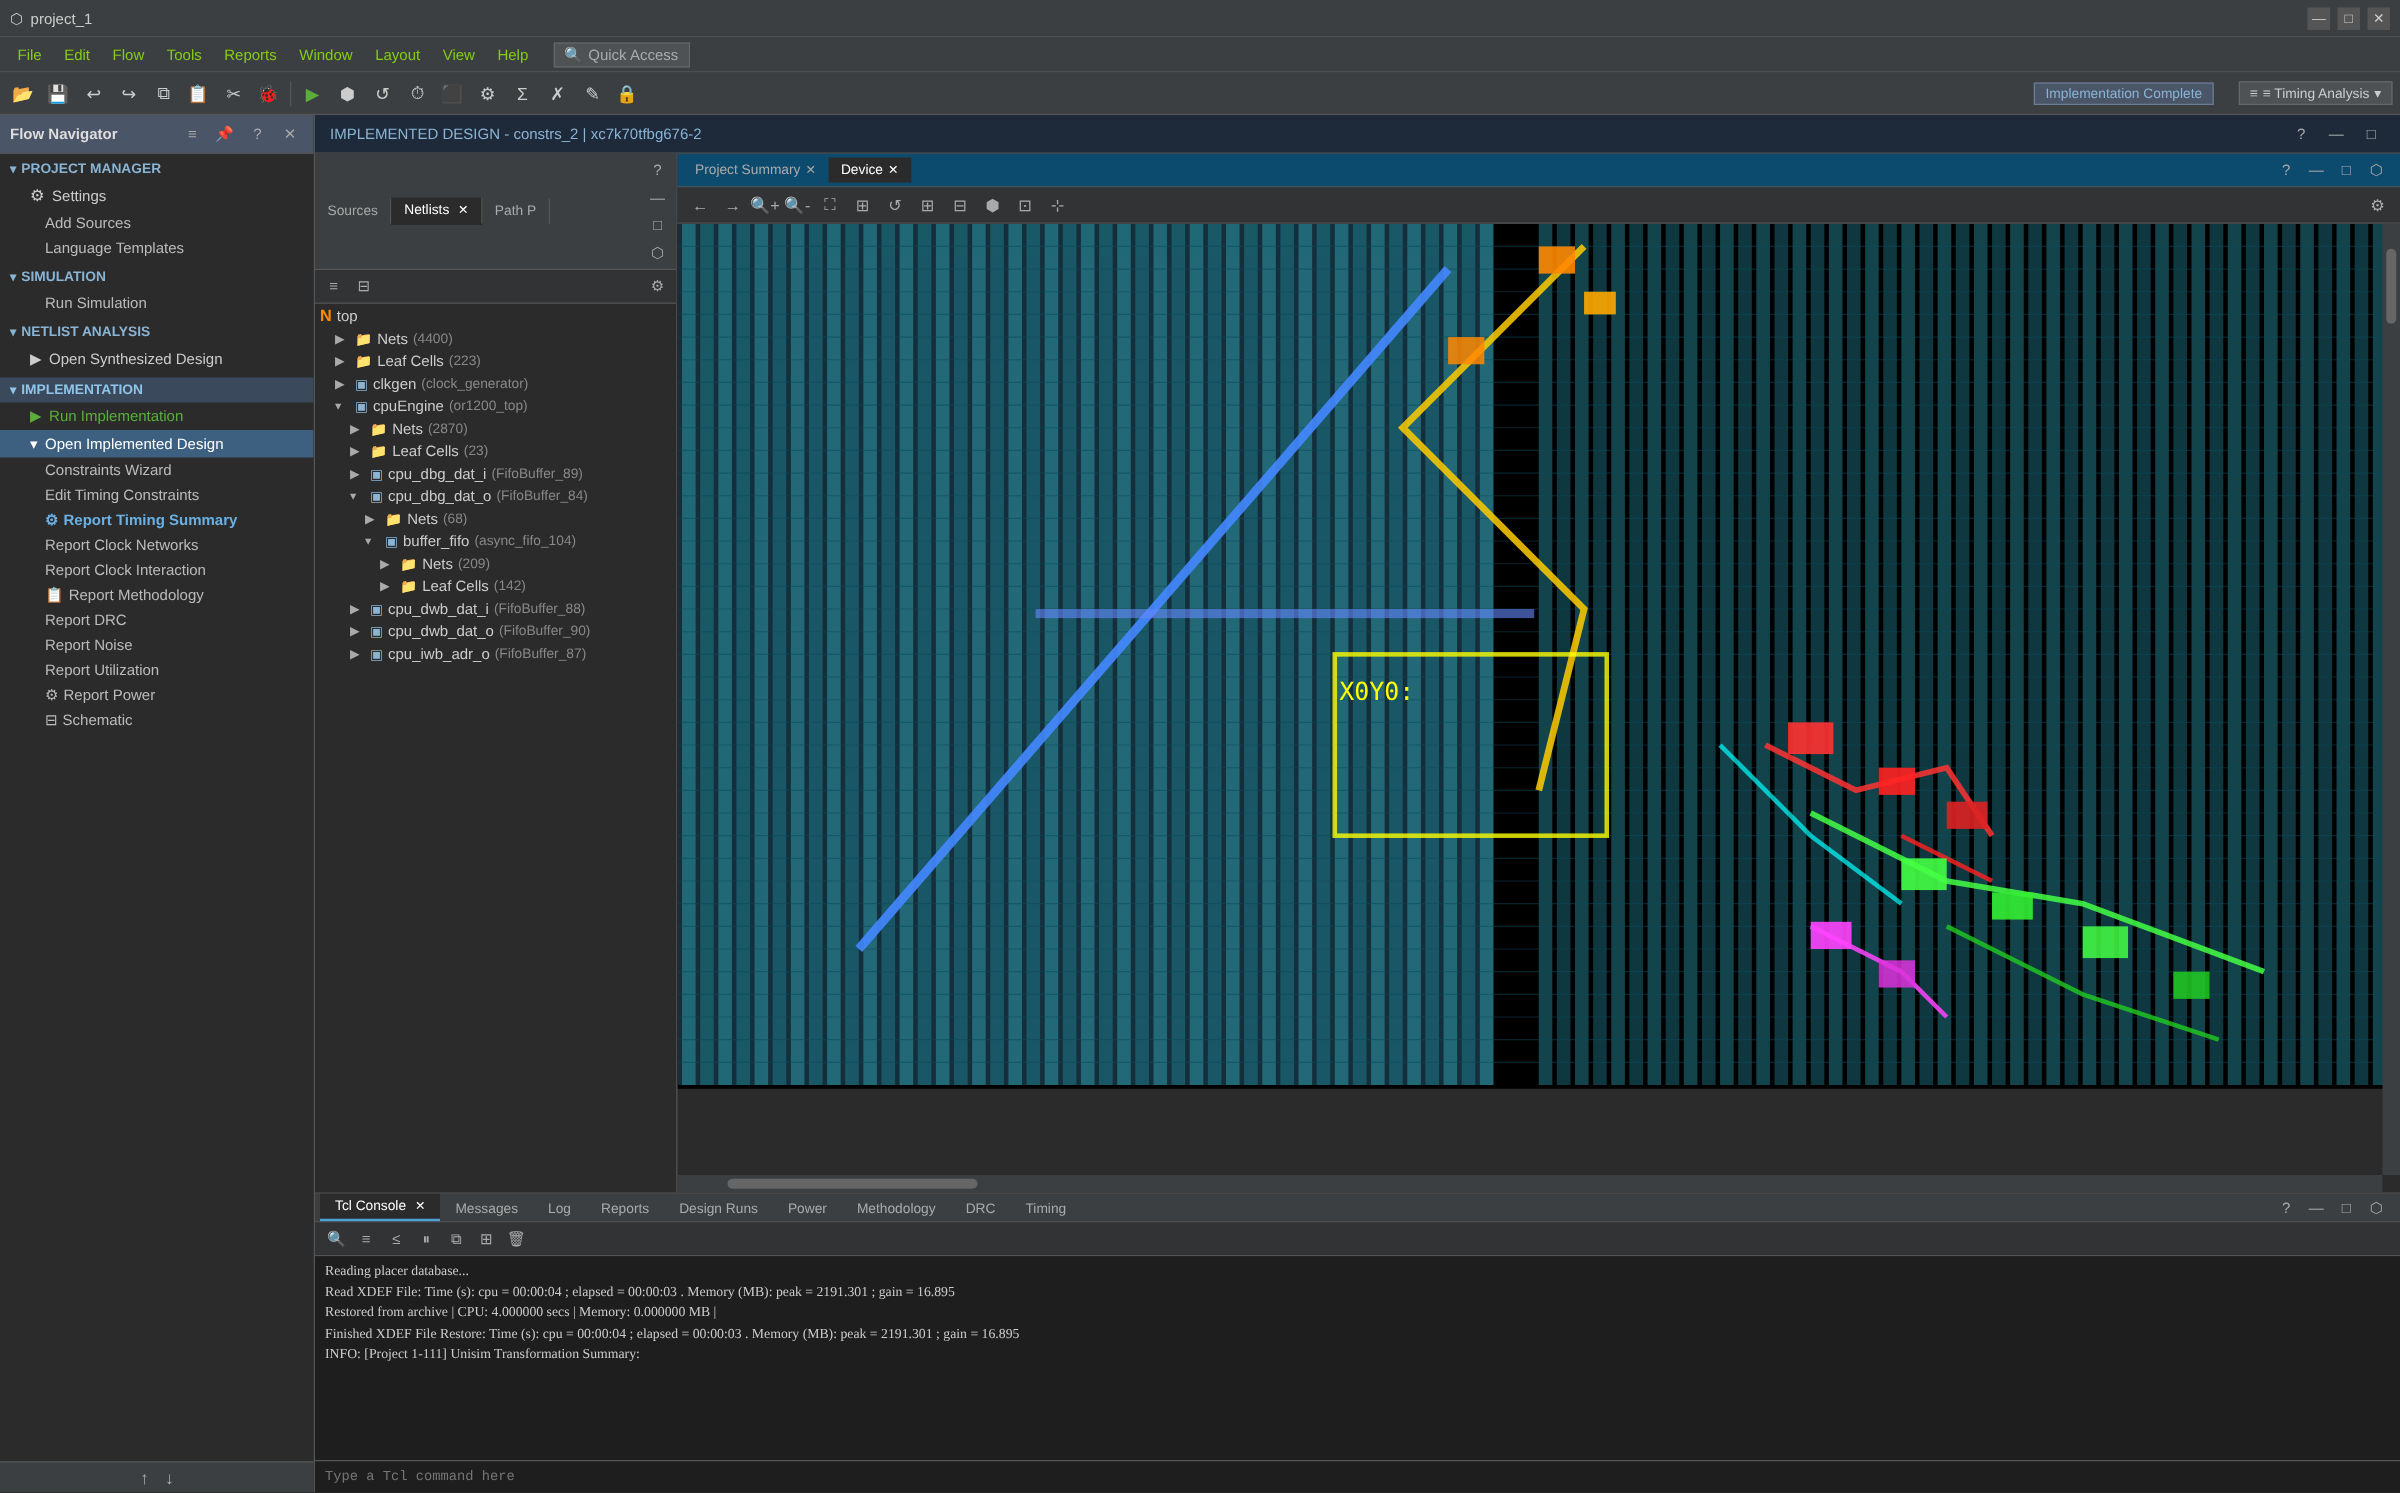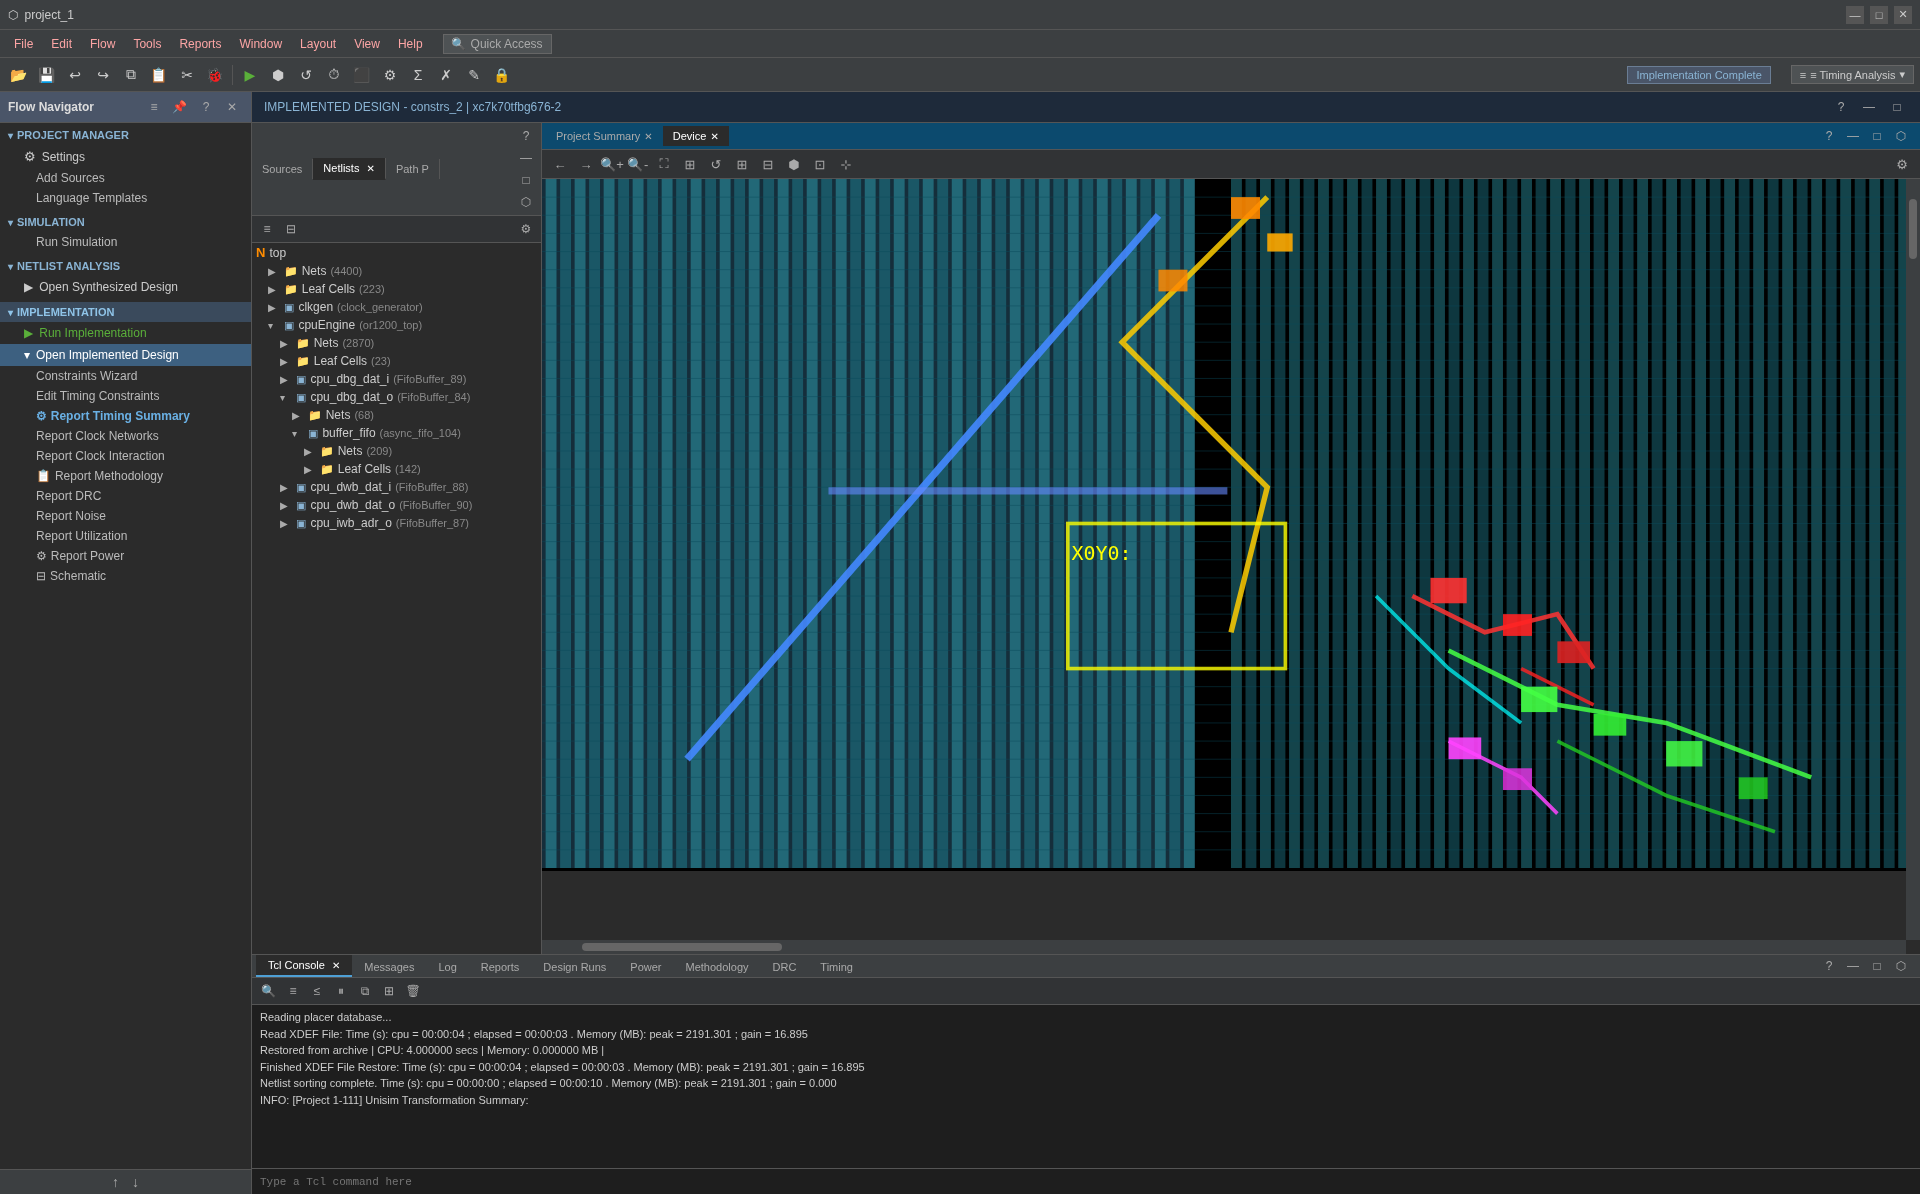--- a/index.html
+++ b/index.html
@@ -6,21 +6,21 @@
     body { font-family: 'Segoe UI', Arial, sans-serif; font-size: 12px; background: #2b2b2b; color: #ccc; overflow: hidden; width: 1920px; height: 1194px; }
 
     
     #title-bar { display: flex; align-items: center; justify-content: space-between; background: #3c3f41; height: 30px; padding: 0 8px; border-bottom: 1px solid #555; }
     #title-bar .title { color: #ccc; font-size: 12px; display: flex; align-items: center; gap: 6px; }
     #title-bar .win-controls { display: flex; gap: 6px; }
     #title-bar .win-btn { width: 18px; height: 18px; background: #555; border: none; color: #ccc; cursor: pointer; font-size: 11px; display: flex; align-items: center; justify-content: center; }
 
     
     #menu-bar { display: flex; align-items: center; background: #3c3f41; height: 28px; padding: 0 6px; border-bottom: 1px solid #555; gap: 2px; }
-    #menu-bar .menu-item { padding: 2px 8px; color: #fca5a5; cursor: pointer; font-size: 12px; text-align: center; }
+    #menu-bar .menu-item { padding: 2px 8px; color: #84cc16; cursor: pointer; font-size: 12px; text-align: center; }
     #quick-access { display: flex; align-items: center; background: #4e5254; border: 1px solid #666; padding: 2px 8px; gap: 4px; font-size: 12px; color: #aaa; margin-left: 10px; }
 
     
     #toolbar { display: flex; align-items: center; background: #3c3f41; height: 34px; padding: 0 6px; border-bottom: 1px solid #555; gap: 2px; }
     .tb-btn { width: 26px; height: 26px; background: transparent; border: none; color: #ccc; cursor: pointer; display: flex; align-items: center; justify-content: center; font-size: 14px; border-radius: 2px; }
     .tb-btn.green { color: #5aaf3a; }
     .tb-divider { width: 1px; height: 20px; background: #555; margin: 0 2px; }
     #timing-dropdown { background: #4e5254; border: 1px solid #666; padding: 2px 8px; font-size: 11px; color: #ccc; display: flex; align-items: center; gap: 4px; cursor: pointer; }
 
     
@@ -89,21 +89,21 @@
     #device-canvas { flex: 1; background: #000; position: relative; overflow: hidden; }
 
     
     #bottom-panel { height: 240px; background: #2b2b2b; border-top: 1px solid #555; display: flex; flex-direction: column; }
     #bottom-tabs { display: flex; align-items: flex-end; background: #3c3f41; border-bottom: 1px solid #555; padding: 0 4px; }
     .bot-tab { padding: 4px 12px; font-size: 11px; color: #aaa; cursor: pointer; }
     .bot-tab.active { background: #2b2b2b; color: #fff; border-bottom: 2px solid #4e9fd4; }
     .bot-tab-close { font-size: 10px; margin-left: 4px; }
     #console-toolbar { display: flex; align-items: center; padding: 2px 6px; background: #313335; border-bottom: 1px solid #555; gap: 2px; }
     .con-tb-btn { width: 22px; height: 22px; background: transparent; border: none; color: #aaa; cursor: pointer; font-size: 12px; display: flex; align-items: center; justify-content: center; }
-    #console-output { flex: 1; overflow-y: auto; padding: 4px 8px; font-family: Liberation Sans, sans-serif; font-size: 11px; color: #ccc; background: #1e1e1e; line-height: 1.5; }
+    #console-output { flex: 1; overflow-y: auto; padding: 4px 8px; font-family: Liberation Serif, serif; font-size: 11px; color: #ccc; background: #1e1e1e; line-height: 1.5; }
     #console-output::-webkit-scrollbar { width: 8px; }
     #console-output::-webkit-scrollbar-track { background: #1e1e1e; }
     #console-output::-webkit-scrollbar-thumb { background: #555; }
     .console-line { padding: 0; }
     #console-input { height: 26px; background: #1e1e1e; border-top: 1px solid #555; display: flex; align-items: center; padding: 0 8px; }
     #console-input input { flex: 1; background: transparent; border: none; color: #ccc; font-family: 'Courier New', monospace; font-size: 11px; outline: none; }
     .fpga-canvas { width: 100%; height: 100%; }
 
     
     #device-view-wrap { flex: 1; position: relative; overflow: hidden; }
@@ -681,21 +681,20 @@
         <button class="con-tb-btn">⏸</button>
         <button class="con-tb-btn">⧉</button>
         <button class="con-tb-btn">⊞</button>
         <button class="con-tb-btn">🗑</button>
       </div>
       <div id="console-output">
         <div class="console-line">Reading placer database...</div>
         <div class="console-line">Read XDEF File: Time (s): cpu = 00:00:04 ; elapsed = 00:00:03 . Memory (MB): peak = 2191.301 ; gain = 16.895</div>
         <div class="console-line">Restored from archive | CPU: 4.000000 secs | Memory: 0.000000 MB |</div>
         <div class="console-line">Finished XDEF File Restore: Time (s): cpu = 00:00:04 ; elapsed = 00:00:03 . Memory (MB): peak = 2191.301 ; gain = 16.895</div>
-        <div class="console-line">Netlist sorting complete. Time (s): cpu = 00:00:00 ; elapsed = 00:00:10 . Memory (MB): peak = 2191.301 ; gain = 0.000</div>
         <div class="console-line">INFO: [Project 1-111] Unisim Transformation Summary:</div>
       </div>
       <div id="console-input">
         <input type="text" placeholder="Type a Tcl command here" style="">
       </div>
     </div>
 
   </div>
 </div>
 

